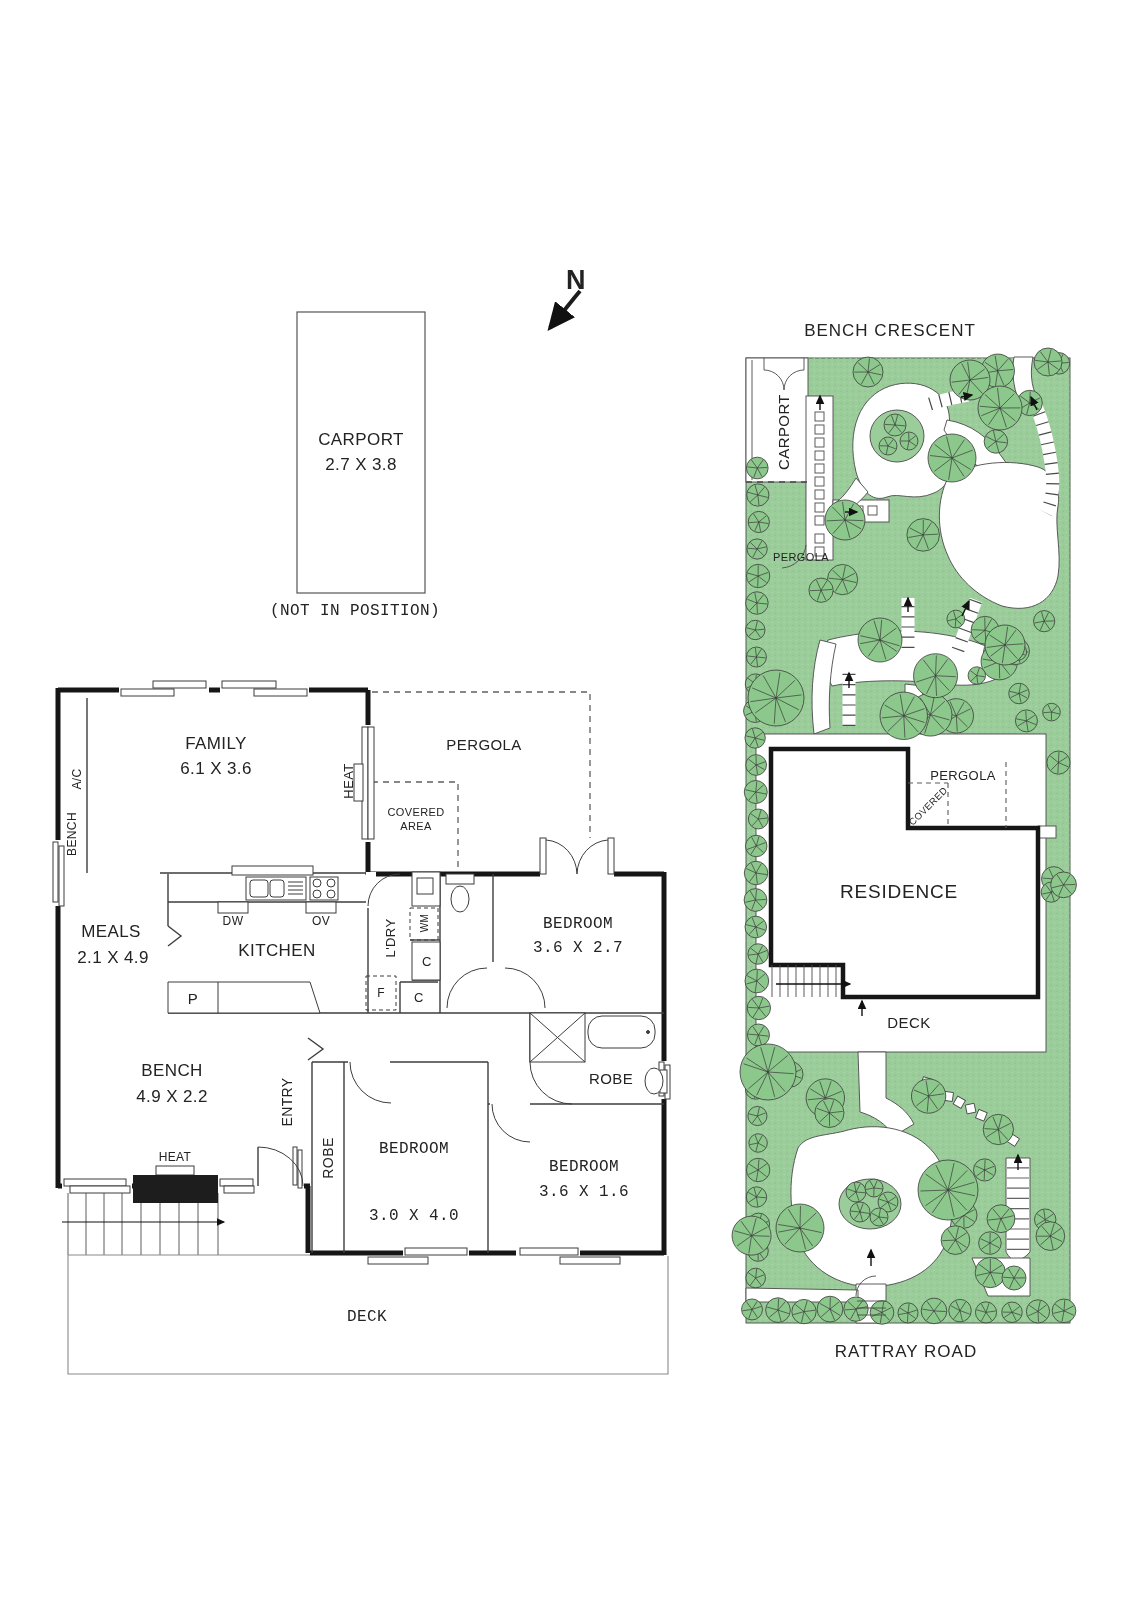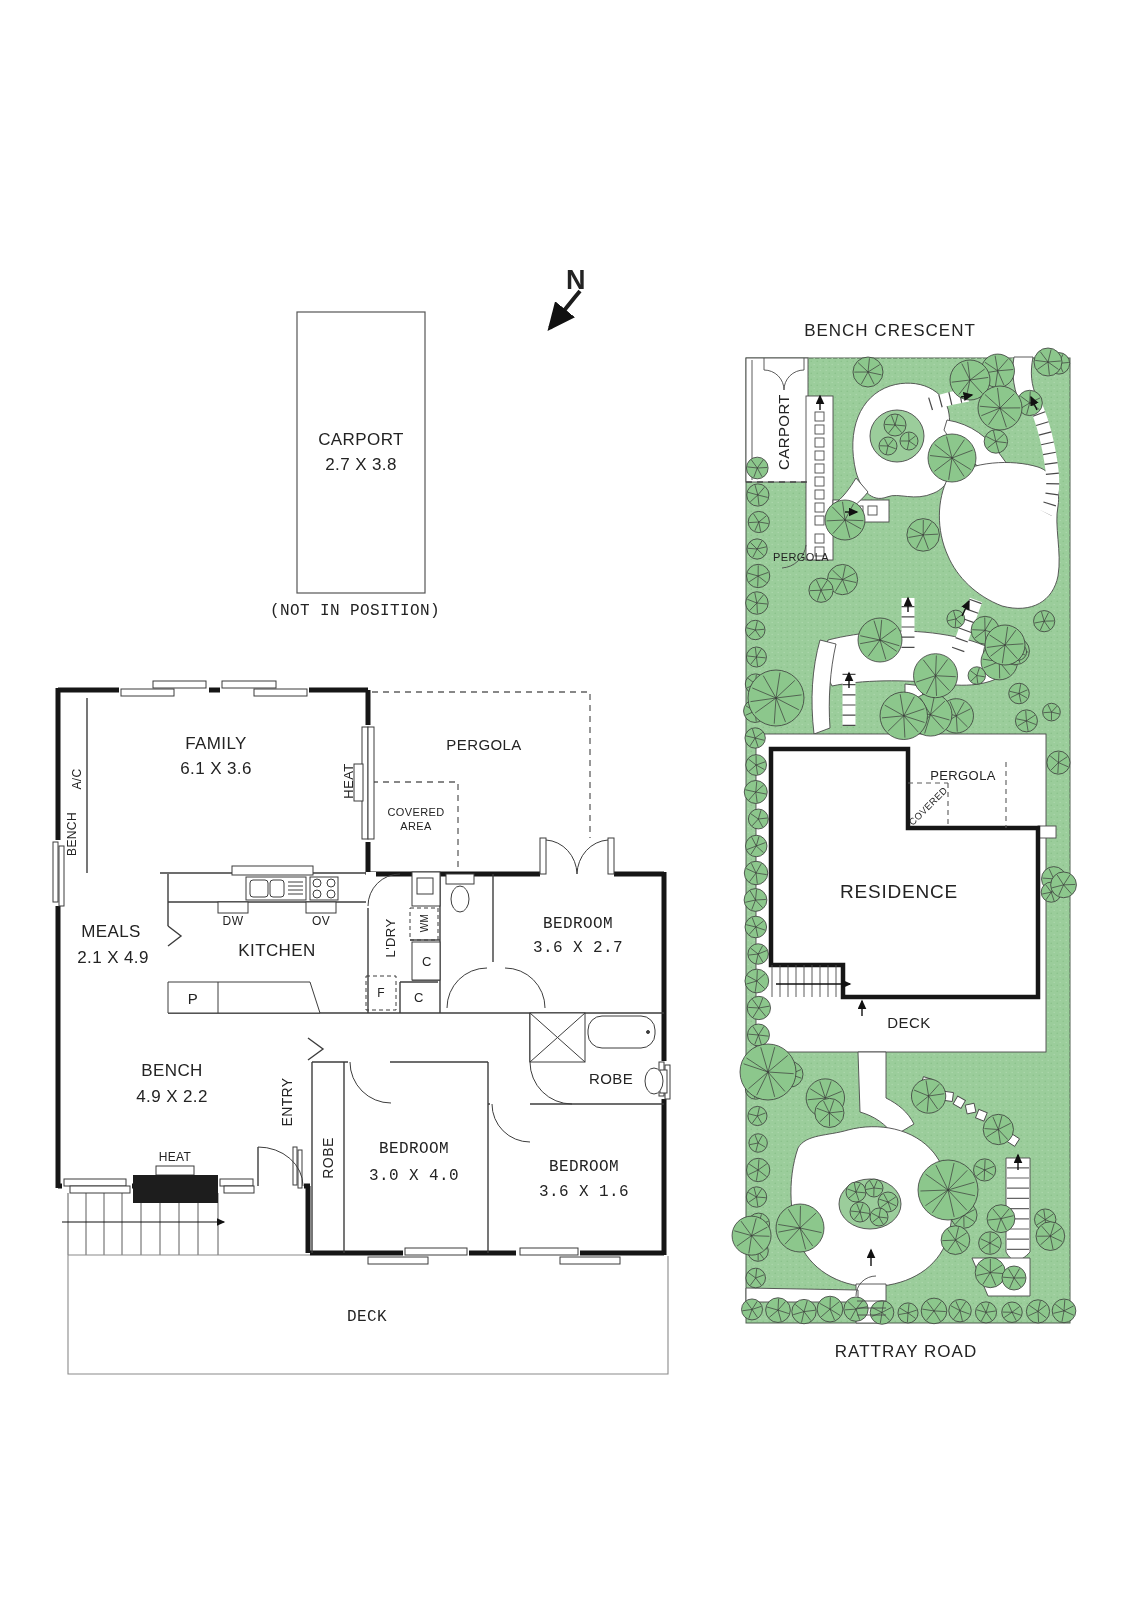--- a/index.html
+++ b/index.html
@@ -1369,21 +1369,21 @@
 <div class="lbl s15" style="left:193px;top:998px">P</div>
 <div class="lbl s16" style="left:578px;top:924px">BEDROOM</div>
 <div class="lbl s16" style="left:578px;top:948px">3.6 X 2.7</div>
 <div class="lbl s15" style="left:611px;top:1078px">ROBE</div>
 <div class="lbl" style="left:172px;top:1071px">BENCH</div>
 <div class="lbl" style="left:172px;top:1097px">4.9 X 2.2</div>
 <div class="lbl rot s14" style="left:287px;top:1102px">ENTRY</div>
 <div class="lbl rot s14" style="left:328px;top:1158px">ROBE</div>
 <div class="lbl s12" style="left:175px;top:1157px">HEAT</div>
 <div class="lbl s16" style="left:414px;top:1149px">BEDROOM</div>
-<div class="lbl s16" style="left:414px;top:1176px">3.0 X 4.0</div>
+<div class="lbl s16" style="left:414px;top:1216px">3.0 X 4.0</div>
 <div class="lbl s16" style="left:584px;top:1167px">BEDROOM</div>
 <div class="lbl s16" style="left:584px;top:1192px">3.6 X 1.6</div>
 <div class="lbl s16" style="left:367px;top:1317px">DECK</div>
 
 <div class="lbl" style="left:890px;top:331px;letter-spacing:1px">BENCH CRESCENT</div>
 <div class="lbl" style="left:906px;top:1352px;letter-spacing:1px">RATTRAY ROAD</div>
 <div class="lbl rot s15" style="left:783px;top:432px">CARPORT</div>
 <div class="lbl s11" style="left:801px;top:557px">PERGOLA</div>
 <div class="lbl s13" style="left:963px;top:775px">PERGOLA</div>
 <div class="lbl rot45 s9" style="left:928px;top:806px">COVERED</div>

